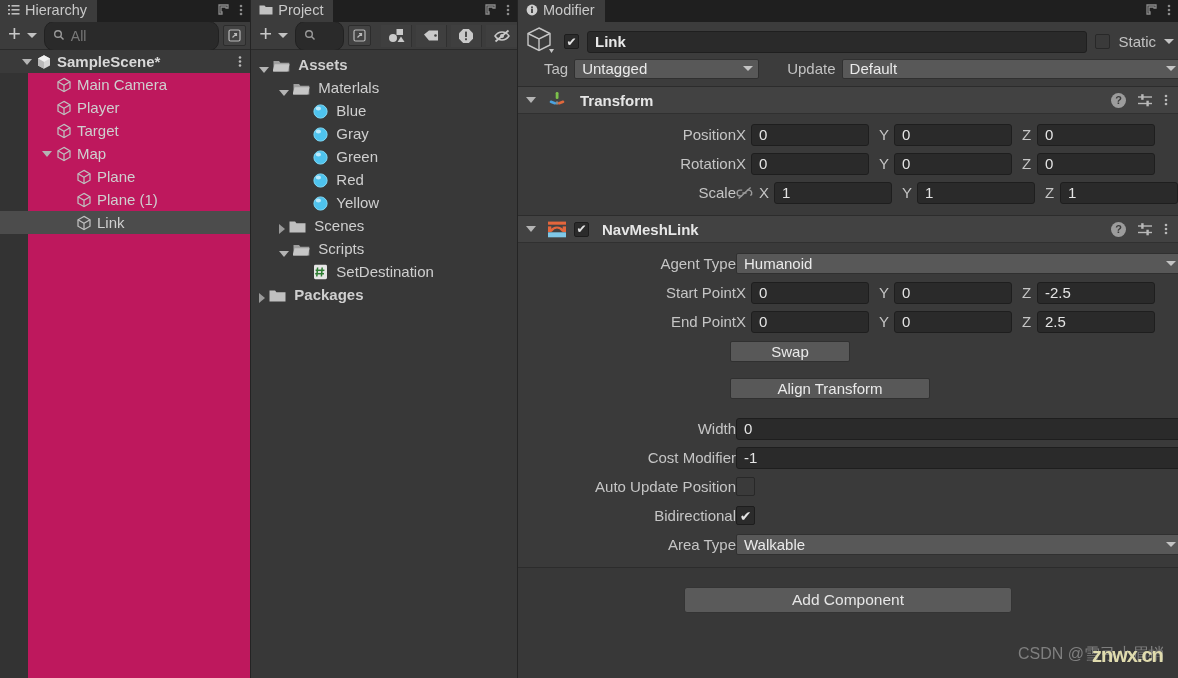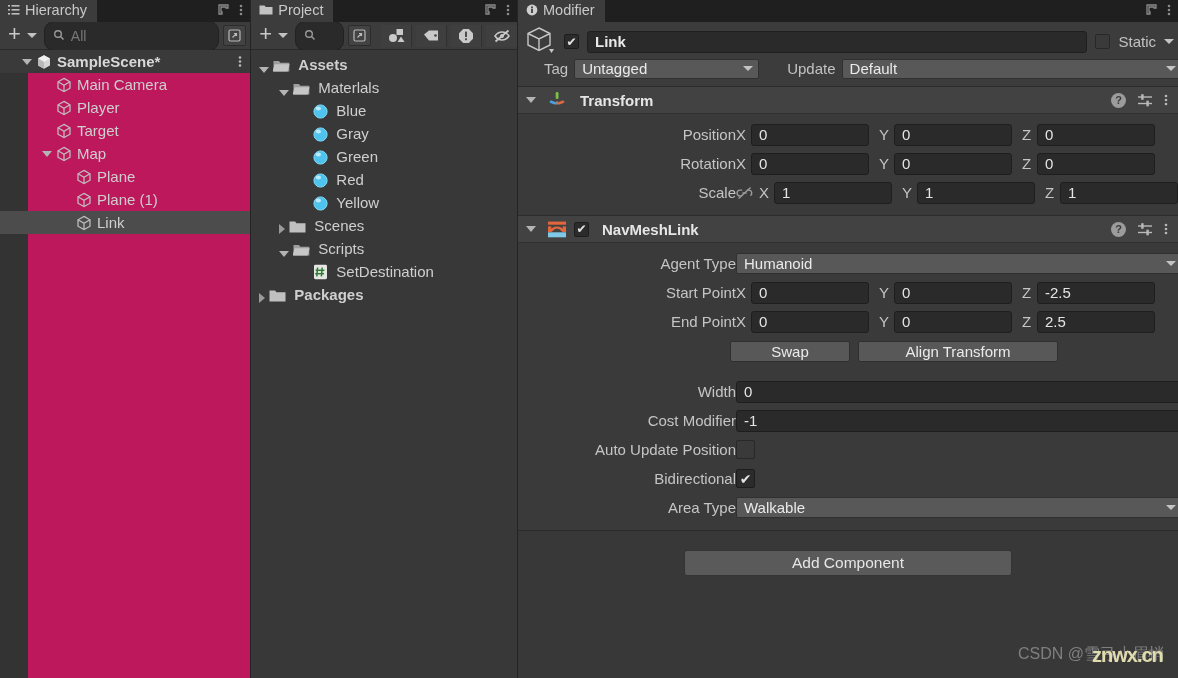--- a/index.html
+++ b/index.html
@@ -125,21 +125,21 @@
   .axis .ax { color: #c5c5c5; font-size: 15px; width: 9px; }
   .numfield {
     width: 118px; height: 22px; background: #2a2a2a; border: 1px solid #1e1e1e;
     border-radius: 3px; display: flex; align-items: center; padding: 0 7px;
     color: #e4e4e4; font-size: 15px;
   }
   .numfield.wide { width: 100%; flex: 1; }
   .axis + .axis { margin-left: 10px; }
   .linkbroken { margin-right: 6px; opacity: .8; }
 
-  .btnrow { display: flex; gap: 8px; padding: 5px 0 6px 212px; }
+  .btnrow { display: flex; gap: 16px; padding: 5px 0 6px 212px; flex-direction: column; }
   .ubtn {
     height: 21px; background: #585858; border: 1px solid #303030; border-radius: 2px;
     display: flex; align-items: center; justify-content: center; color: #eaeaea;
     font-size: 15px; padding: 0 14px;
   }
   .ubtn.swap { width: 120px; }
   .ubtn.align { width: 200px; }
   .spacer8 { height: 9px; }
 
   .addcomp-area { padding-top: 19px; display: flex; justify-content: center; }

